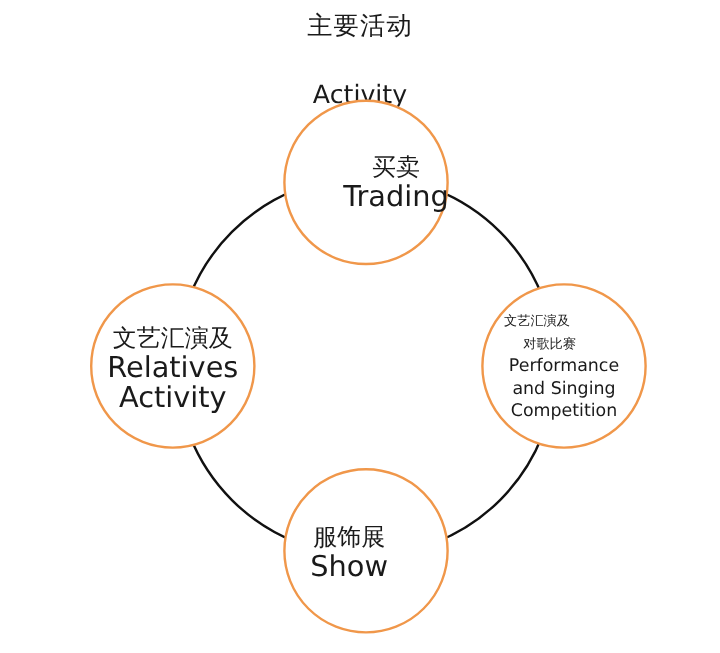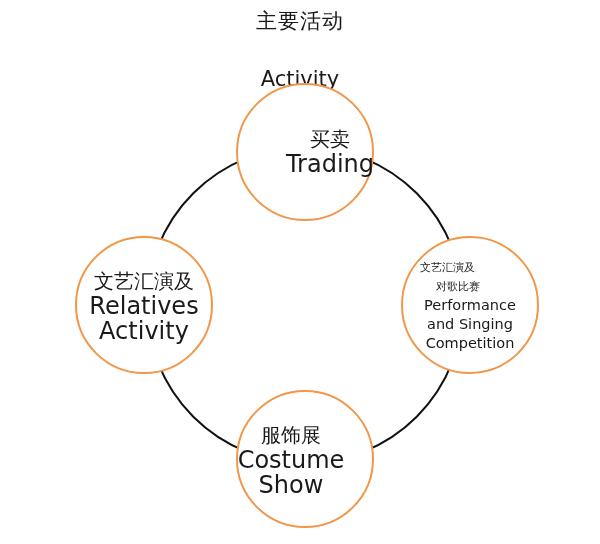--- a/index.html
+++ b/index.html
@@ -40,21 +40,20 @@
 <div class="node-label small" style="left:404px; top:254px; width:132px; height:102px;">
   <div class="zh" style="align-self:flex-start; padding-left:16px;">文艺汇演及</div>
   <div class="zh" style="align-self:flex-start; padding-left:16px;margin-left:16px;">对歌比赛</div>
   <div class="en">Performance</div>
   <div class="en">and Singing</div>
   <div class="en">Competition</div>
 </div>
 
 <div class="node-label" style="left:237px; top:420px; width:108px; height:80px;">
   <div class="zh">服饰展</div>
-  <div class="en">Costume</div>
   <div class="en">Show</div>
 </div>
 
 <div class="node-label" style="left:76px; top:266px; width:136px; height:80px;">
   <div class="zh">文艺汇演及</div>
   <div class="en">Relatives</div>
   <div class="en">Activity</div>
 </div>
 
 </body></html>

